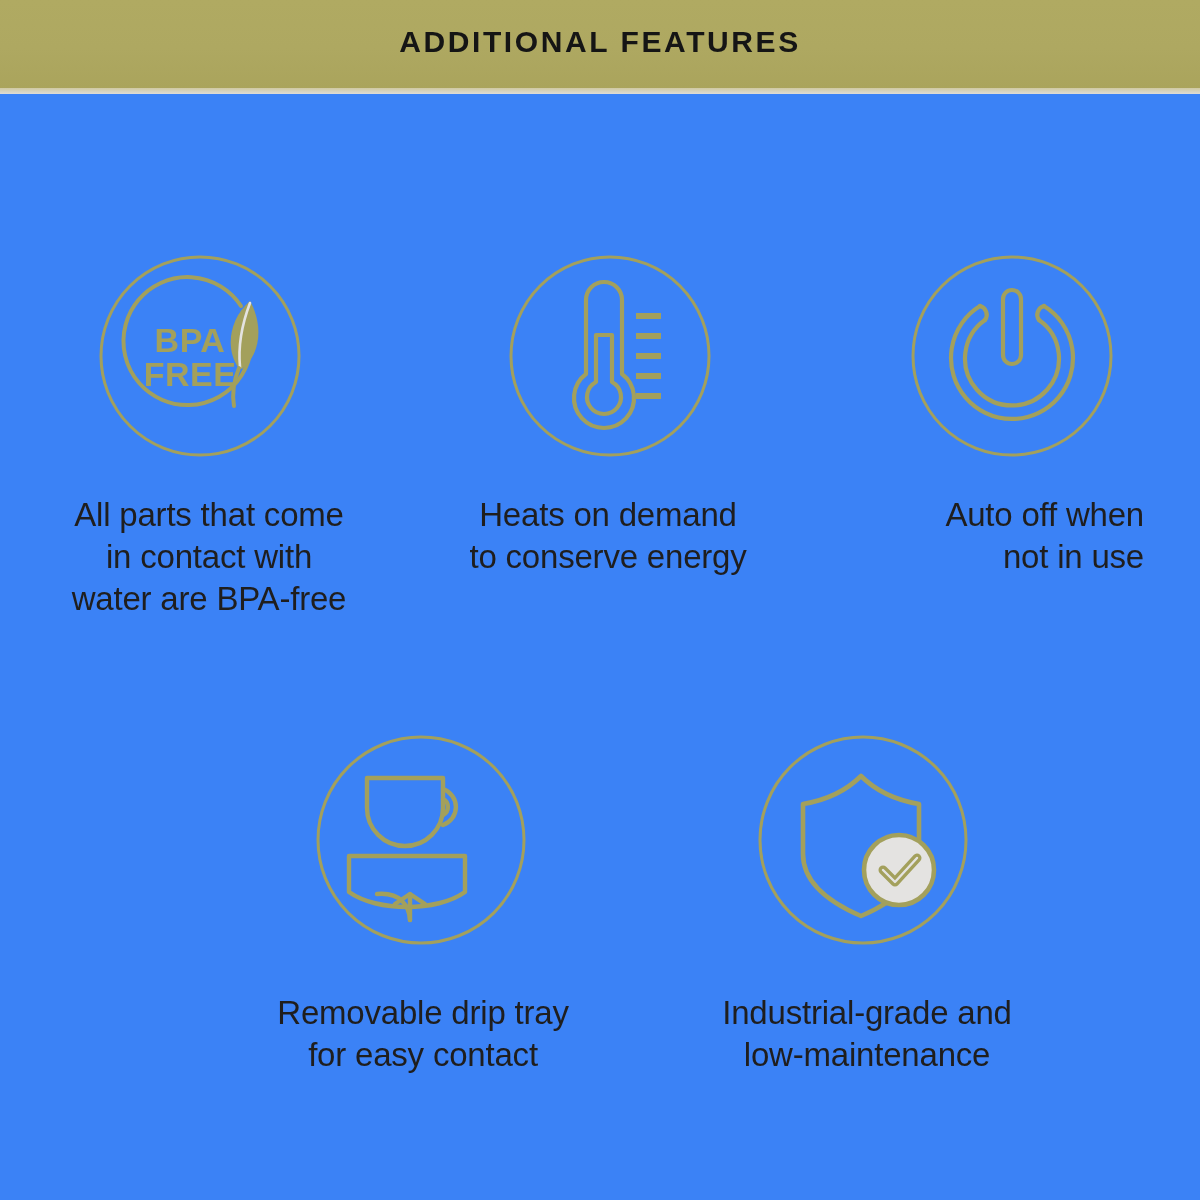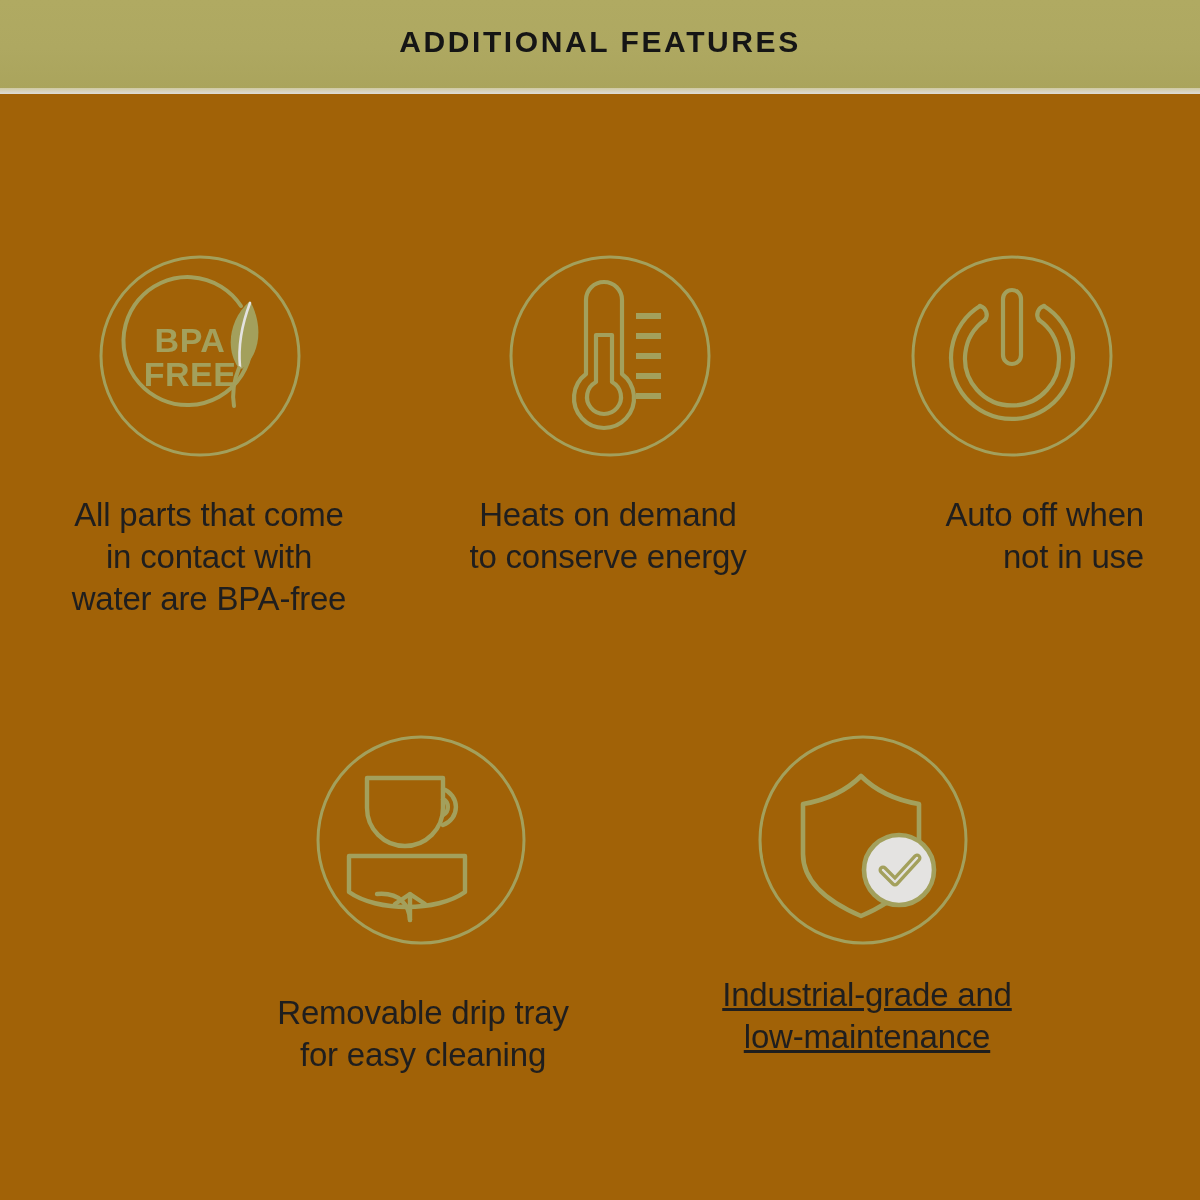--- a/index.html
+++ b/index.html
@@ -12,21 +12,21 @@
     height: 1200px;
     background: #e4e3e1;
     font-family: "Liberation Sans", sans-serif;
     overflow: hidden;
   }
 
   .page {
     position: relative;
     width: 1200px;
     height: 1200px;
-    background: #a16207;
+    background: #3b82f6;
   }
 
   
   .header-bar {
     position: absolute;
     left: 0;
     top: 0;
     width: 1200px;
     height: 88px;
     background: linear-gradient(180deg, #b0aa62 0%, #aea861 55%, #aaa45c 100%);
@@ -94,21 +94,21 @@
   .f1 .icon-wrap { margin-left: 98px; }
   .f2 .icon-wrap { margin-left: 108px; }
   .f3 .icon-wrap { margin-left: 100px; }
   .f4 .icon-wrap { margin-left: 105px; }
   .f5 .icon-wrap { margin-left: 107px; }
 
   .f1 .caption { text-align: center; margin-top: 36px; padding-right: 22px; }
   .f2 .caption { text-align: center; margin-top: 36px; padding-left: 6px; }
   .f3 .caption { text-align: right;  margin-top: 36px; padding-right: 56px; }
   .f4 .caption { text-align: center; margin-top: 46px; padding-left: 6px; }
-  .f5 .caption { text-align: center; margin-top: 28px; padding-left: 4px; text-decoration: underline; }
+  .f5 .caption { text-align: center; margin-top: 46px; padding-left: 4px; }
 
   svg { display: block; overflow: visible; }
 </style>
 </head>
 <body>
 
 <div class="page">
 
   <div class="header-bar">
     <div class="header-title">ADDITIONAL FEATURES</div>
@@ -220,21 +220,21 @@
                    C 86 158 94 172 95 186" fill="none" stroke="#a3a05c" stroke-width="4.4" stroke-linecap="round"></path>
           <path d="M 95 186
                    L 95 160
                    L 80 170
                    M 95 186
                    L 95 160
                    L 110 170" fill="none" stroke="#a3a05c" stroke-width="4.4" stroke-linecap="round" stroke-linejoin="round"></path>
         </svg>
       </div>
       <div class="caption">Removable drip tray
-for easy cleaning</div>
+for easy contact</div>
     </div>
 
     <div class="feature f5">
       <div class="icon-wrap">
         <svg width="212" height="212" viewBox="0 0 212 212">
           <circle cx="106" cy="106" r="103" fill="none" stroke="#a3a05c" stroke-width="3"></circle>
 
           <path d="M 46 70
                    C 70 66 90 56 104 42
                    C 118 56 138 66 162 70

